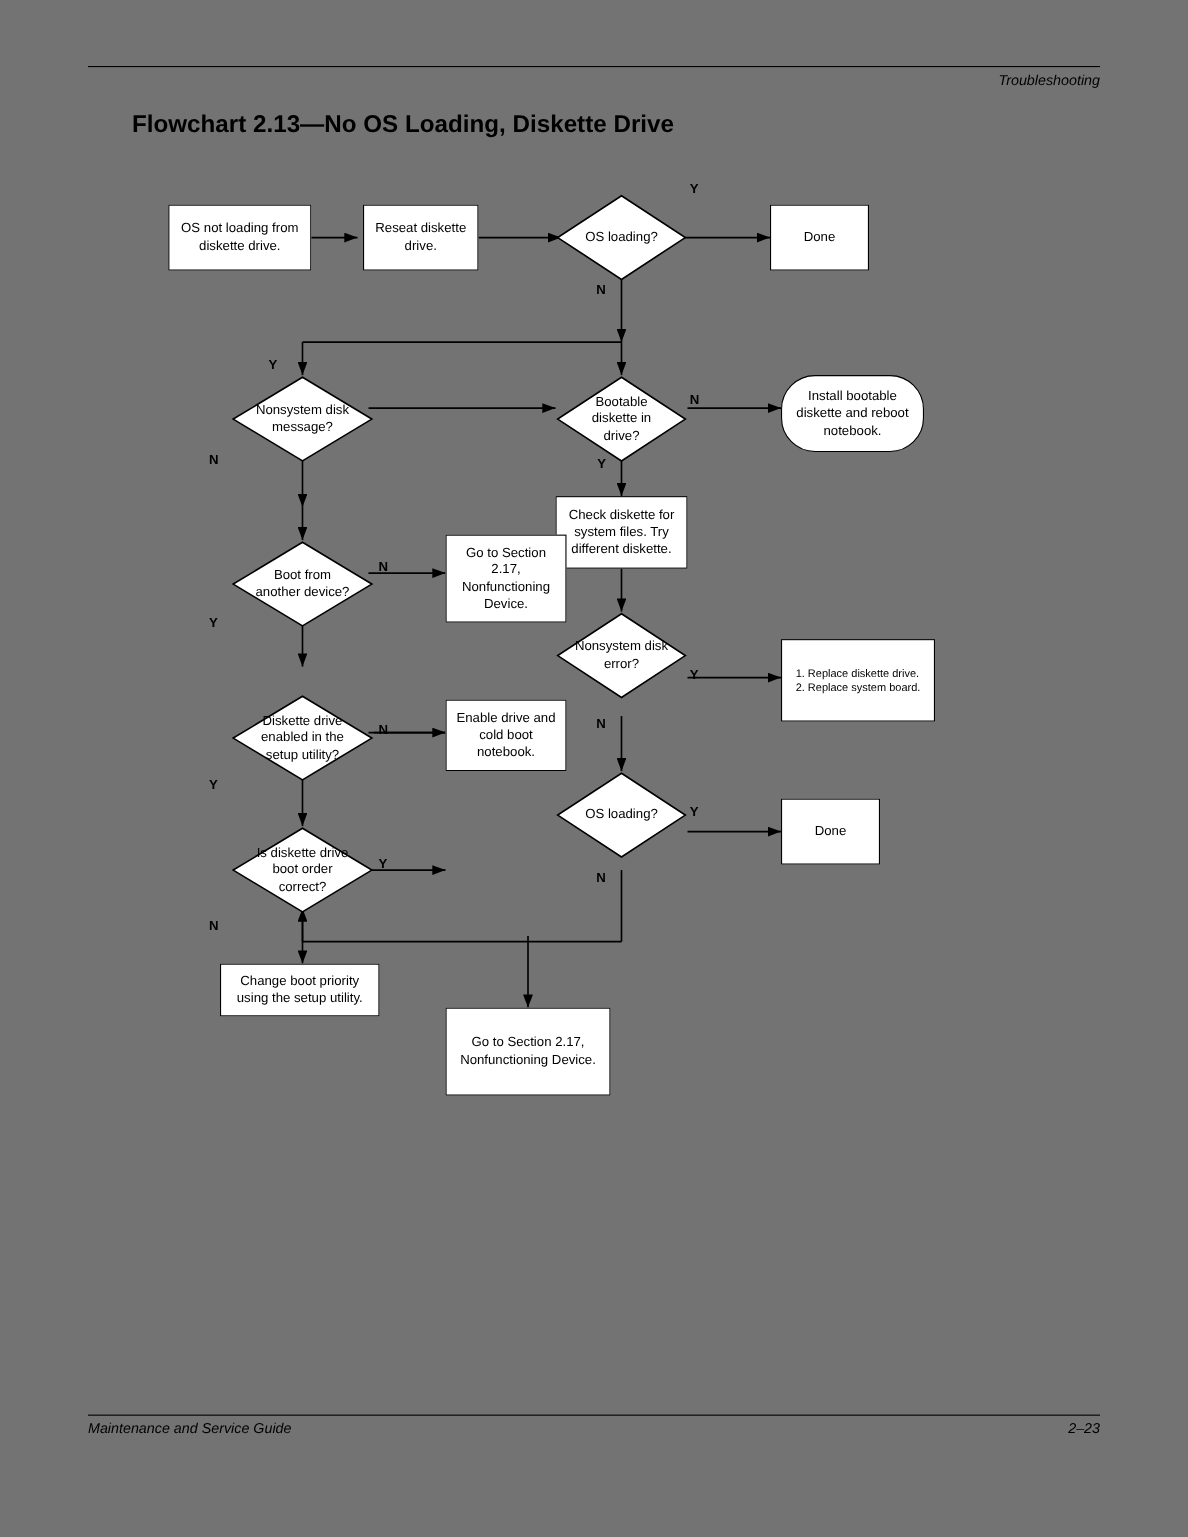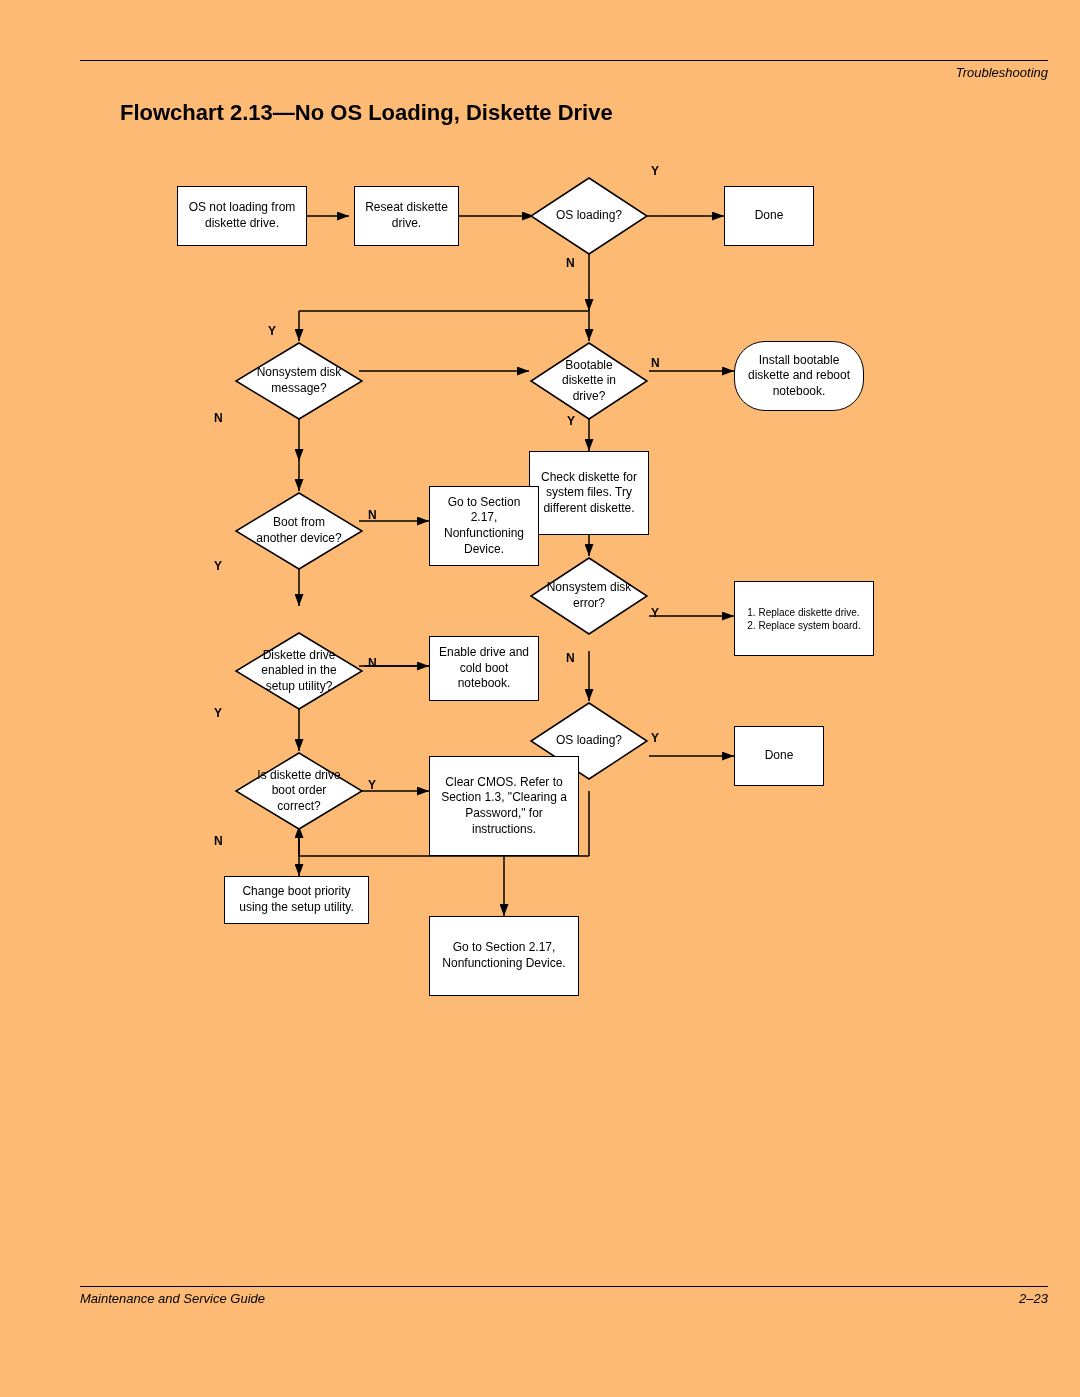--- a/index.html
+++ b/index.html
@@ -7,22 +7,22 @@
       background: #fff;
       font-family: Arial, Helvetica, sans-serif;
       width: 1080px;
       min-height: 1397px;
       position: relative;
       overflow-x: hidden;
     }
     .page {
       width: 1080px;
       min-height: 1397px;
-      background: #fdba74;
-      padding: 60px 32px 60px 80px;
+      background: #737373;
+      padding: 60px 80px 60px 80px;
       position: relative;
     }
     .header-rule {
       border: none;
       border-top: 1px solid #000;
       margin-bottom: 4px;
     }
     .header-text {
       text-align: right;
       font-style: italic;
@@ -236,21 +236,21 @@
     </div>
 
     <div class="fc-label" style="left:537px; top:200px;">N</div>
 
     <div class="fc-label" style="left:453px; top:258px;">Y</div>
 
     <div class="fc-box" style="left:620px; top:185px; width:130px; height:70px;border-radius:31px;">
       <span>Install bootable diskette and reboot notebook.</span>
     </div>
 
-    <div class="fc-box" style="left:415px; top:295px; width:120px; height:84px;">
+    <div class="fc-box" style="left:415px; top:295px; width:120px; height:66px;">
       <span>Check diskette for system files. Try different diskette.</span>
     </div>
 
     <div class="fc-diamond-wrapper" style="left:120px; top:335px; width:130px; height:80px;">
       <div class="fc-diamond">
         <svg viewBox="0 0 130 80" xmlns="http://www.w3.org/2000/svg">
           <polygon points="65,2 128,40 65,78 2,40" fill="#fff" stroke="#000" stroke-width="1.5"></polygon>
         </svg>
         <div class="fc-diamond-text">Boot from another device?</div>
       </div>
@@ -322,23 +322,20 @@
           <polygon points="65,2 128,40 65,78 2,40" fill="#fff" stroke="#000" stroke-width="1.5"></polygon>
         </svg>
         <div class="fc-diamond-text">Is diskette drive boot order correct?</div>
       </div>
     </div>
 
     <div class="fc-label" style="left:100px; top:678px;">N</div>
 
     <div class="fc-label" style="left:254px; top:622px;">Y</div>
 
-    <div class="fc-box" style="left:315px; top:600px; width:150px; height:100px;">
-      <span>Clear CMOS. Refer to Section 1.3, "Clearing a Password," for instructions.</span>
-    </div>
 
     <div class="fc-box" style="left:110px; top:720px; width:145px; height:48px;">
       <span>Change boot priority using the setup utility.</span>
     </div>
 
     <div class="fc-box" style="left:315px; top:760px; width:150px; height:80px;">
       <span>Go to Section 2.17, Nonfunctioning Device.</span>
     </div>
 
   </div>

